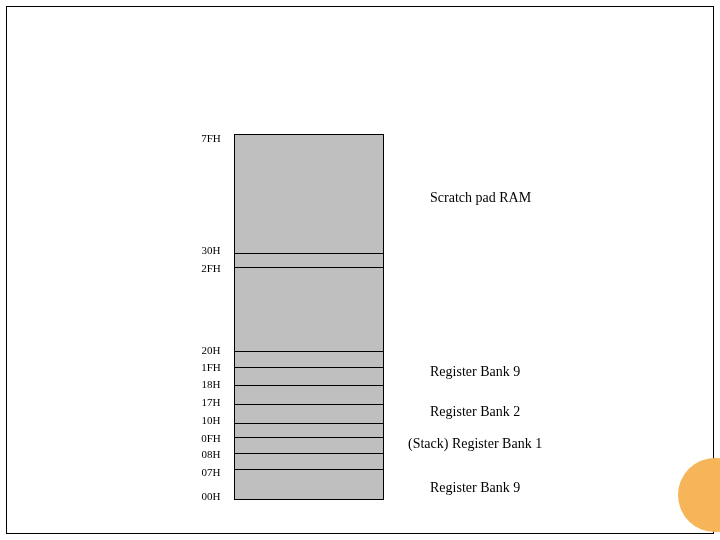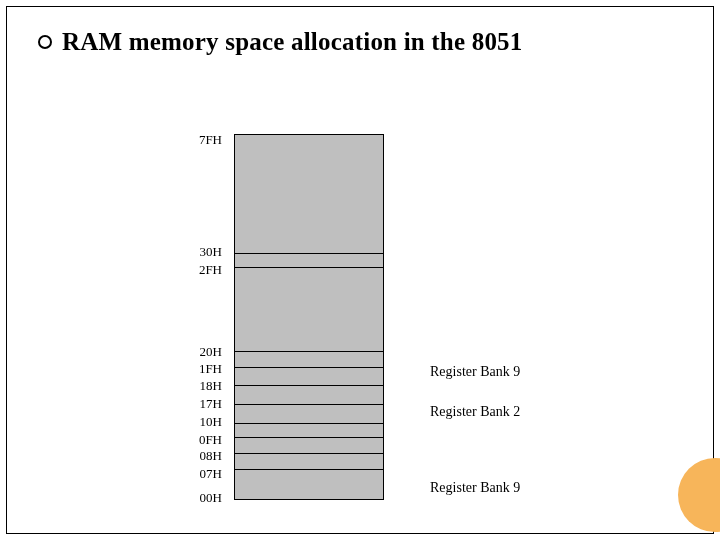--- a/index.html
+++ b/index.html
@@ -11,38 +11,34 @@
 
   .title-row { position: absolute; left: 38px; top: 28px; display: flex; align-items: center; gap: 10px; }
   .bullet-icon { width: 14px; height: 14px; border: 2px solid #000; border-radius: 50%; display: inline-block; }
   .title-text { font-size: 25px; font-weight: bold; letter-spacing: .2px; }
 
   
   .mem { position: absolute; left: 234px; top: 134px; width: 150px; height: 366px; border: 1px solid #000; background: #bfbfbf; }
   .sep { position: absolute; left: 0; width: 100%; height: 0; border-top: 1px solid #000; }
 
   
-  .addr { position: absolute; left: 184px; width: 38px; text-align: right; font-size: 13px; }
+  .addr { position: absolute; left: 192px; width: 38px; text-align: center; font-size: 11px; }
 
   
   .desc { position: absolute; left: 430px; font-size: 14px; white-space: nowrap; }
 
   
   .accent { position: absolute; right: -32px; bottom: 8px; width: 74px; height: 74px; background: #f7b55a; border-radius: 50%; }
 </style>
 </head>
 <body>
 
 <div class="slide">
   <div class="frame"></div>
 
-  <div class="title-row">
-    <span class="bullet-icon"></span>
-    <span class="title-text">RAM memory space allocation in the 8051</span>
-  </div>
 
   <div class="mem">
 
     <div class="sep" style="top:118px"></div>
     <div class="sep" style="top:132px"></div>
     <div class="sep" style="top:216px"></div>
     <div class="sep" style="top:232px"></div>
     <div class="sep" style="top:250px"></div>
     <div class="sep" style="top:269px"></div>
     <div class="sep" style="top:288px"></div>
@@ -57,18 +53,20 @@
   <span class="addr" style="top:344px">20H</span>
   <span class="addr" style="top:361px">1FH</span>
   <span class="addr" style="top:378px">18H</span>
   <span class="addr" style="top:396px">17H</span>
   <span class="addr" style="top:414px">10H</span>
   <span class="addr" style="top:432px">0FH</span>
   <span class="addr" style="top:448px">08H</span>
   <span class="addr" style="top:466px">07H</span>
   <span class="addr" style="top:490px">00H</span>
 
+  <span class="desc" style="top:190px">Scratch pad RAM</span>
   <span class="desc" style="top:364px">Register Bank 9</span>
   <span class="desc" style="top:404px">Register Bank 2</span>
+  <span class="desc" style="top:436px;left:408px">(Stack)  Register Bank 1</span>
   <span class="desc" style="top:480px">Register Bank 9</span>
 
   <div class="accent"></div>
 </div>
 
 </body></html>

